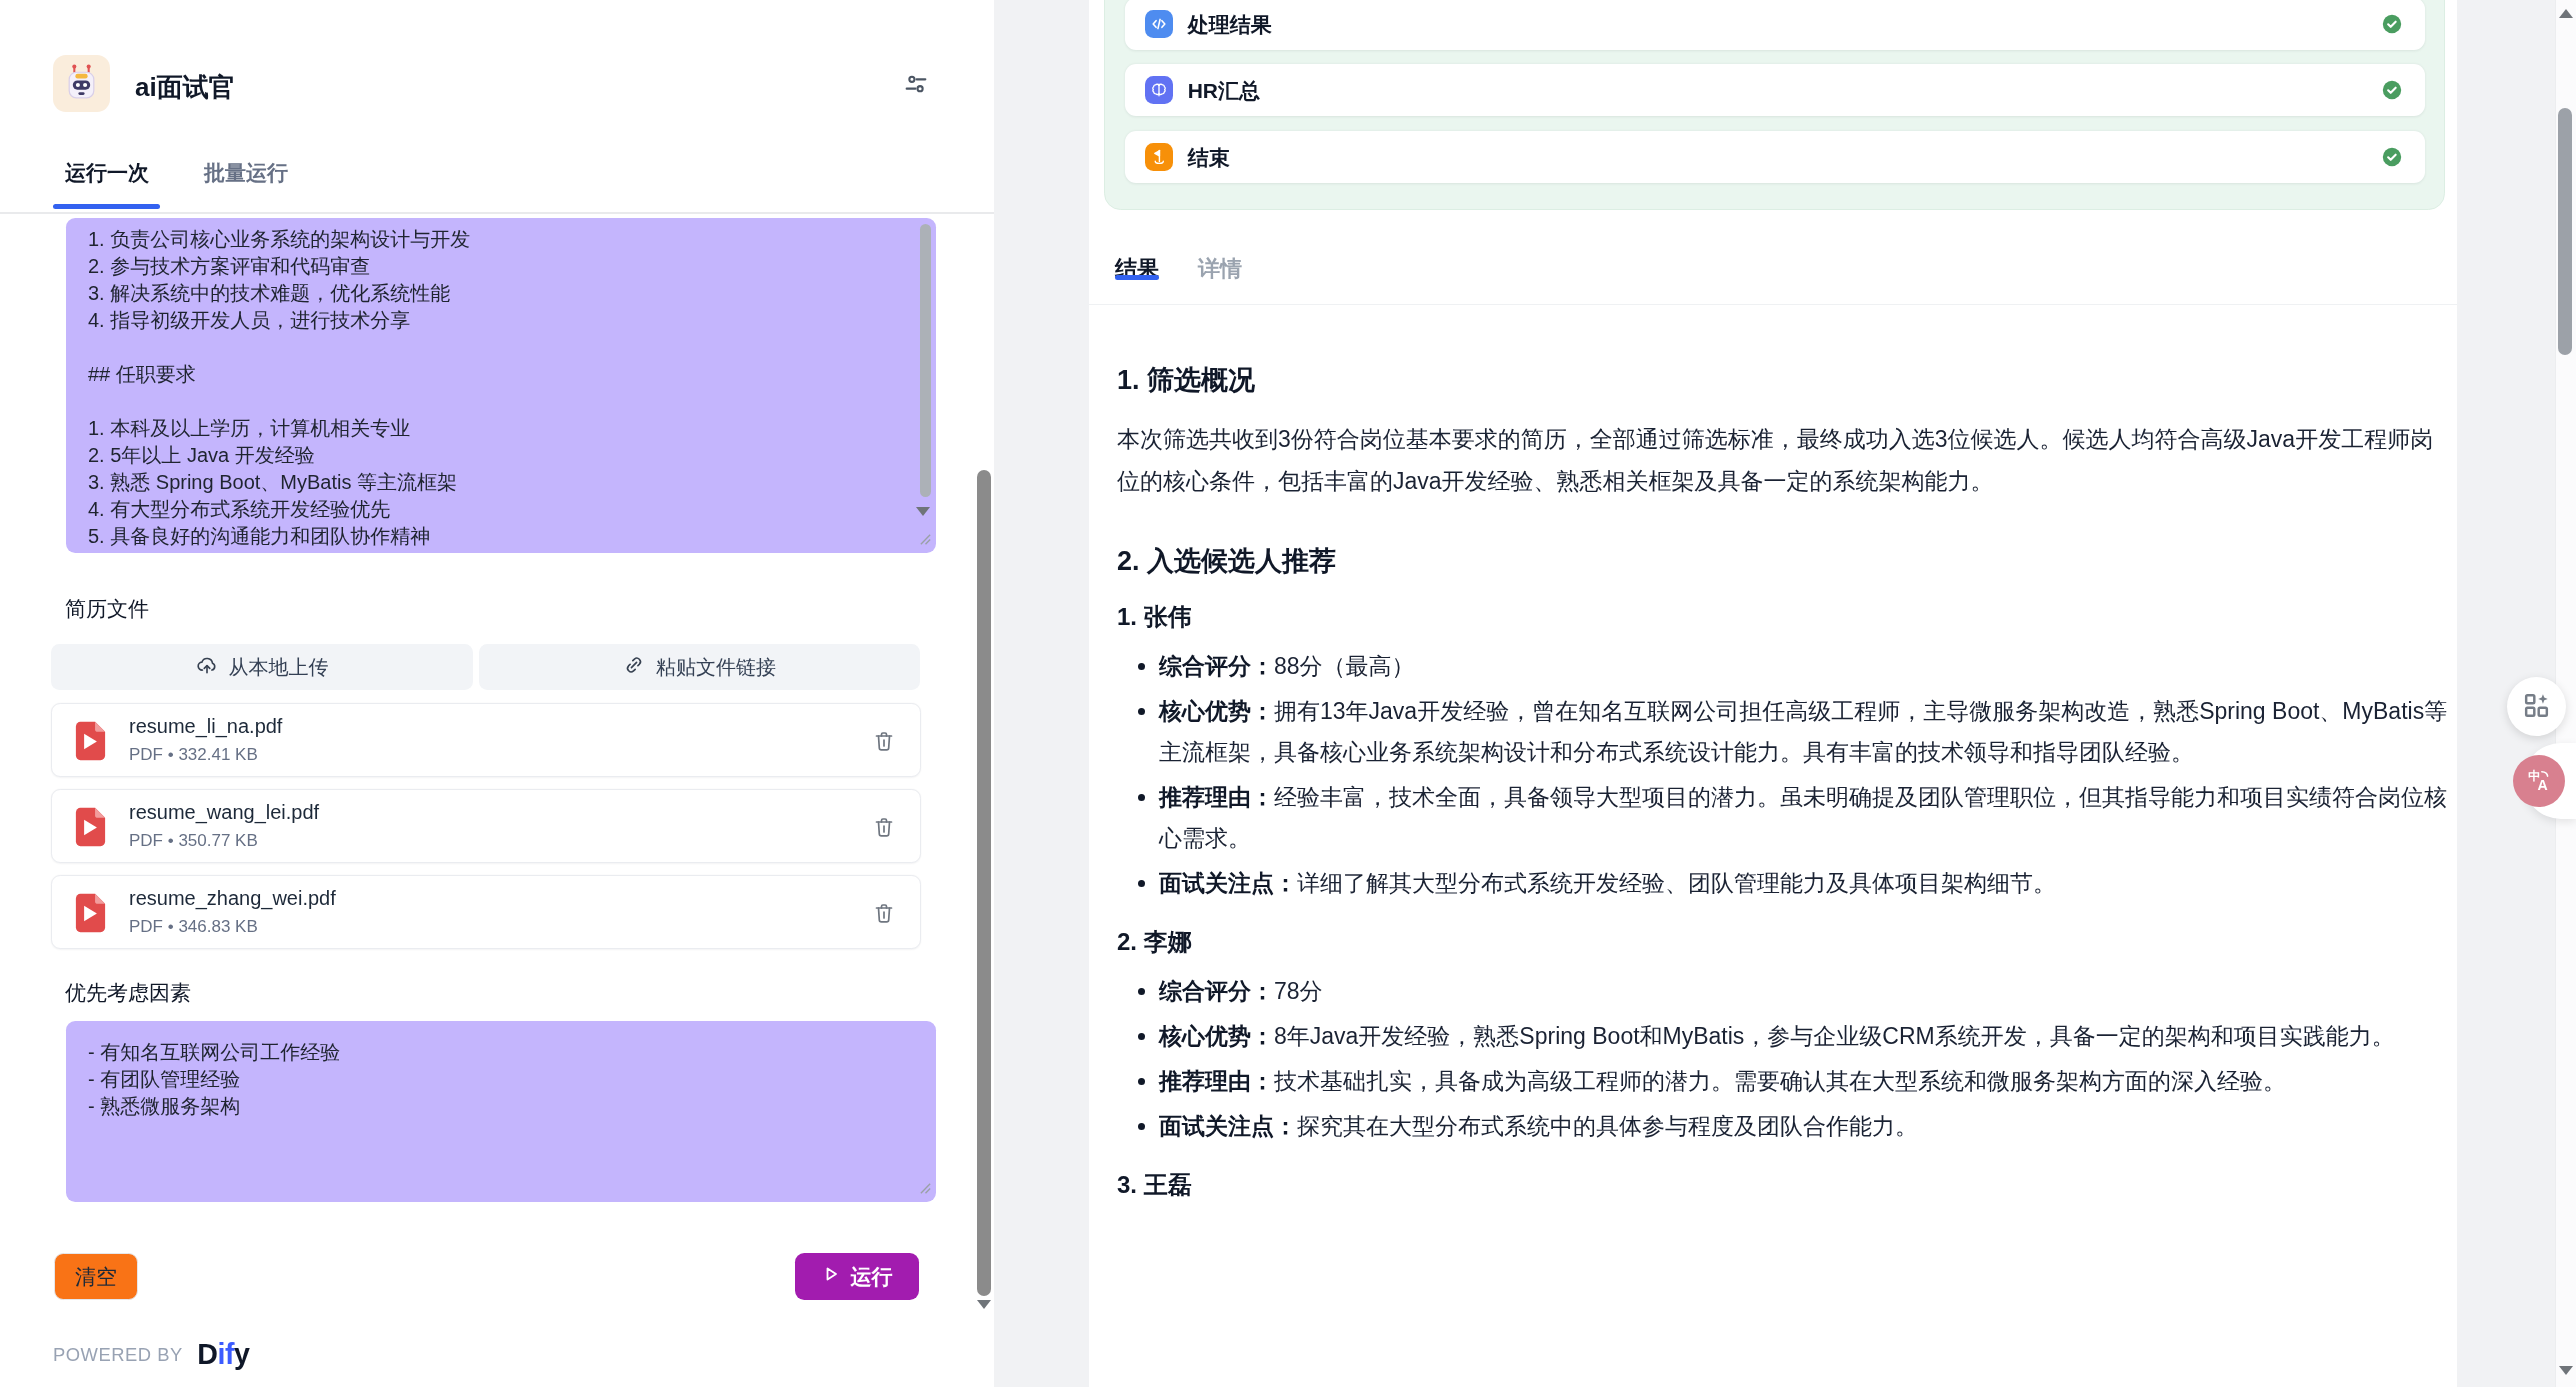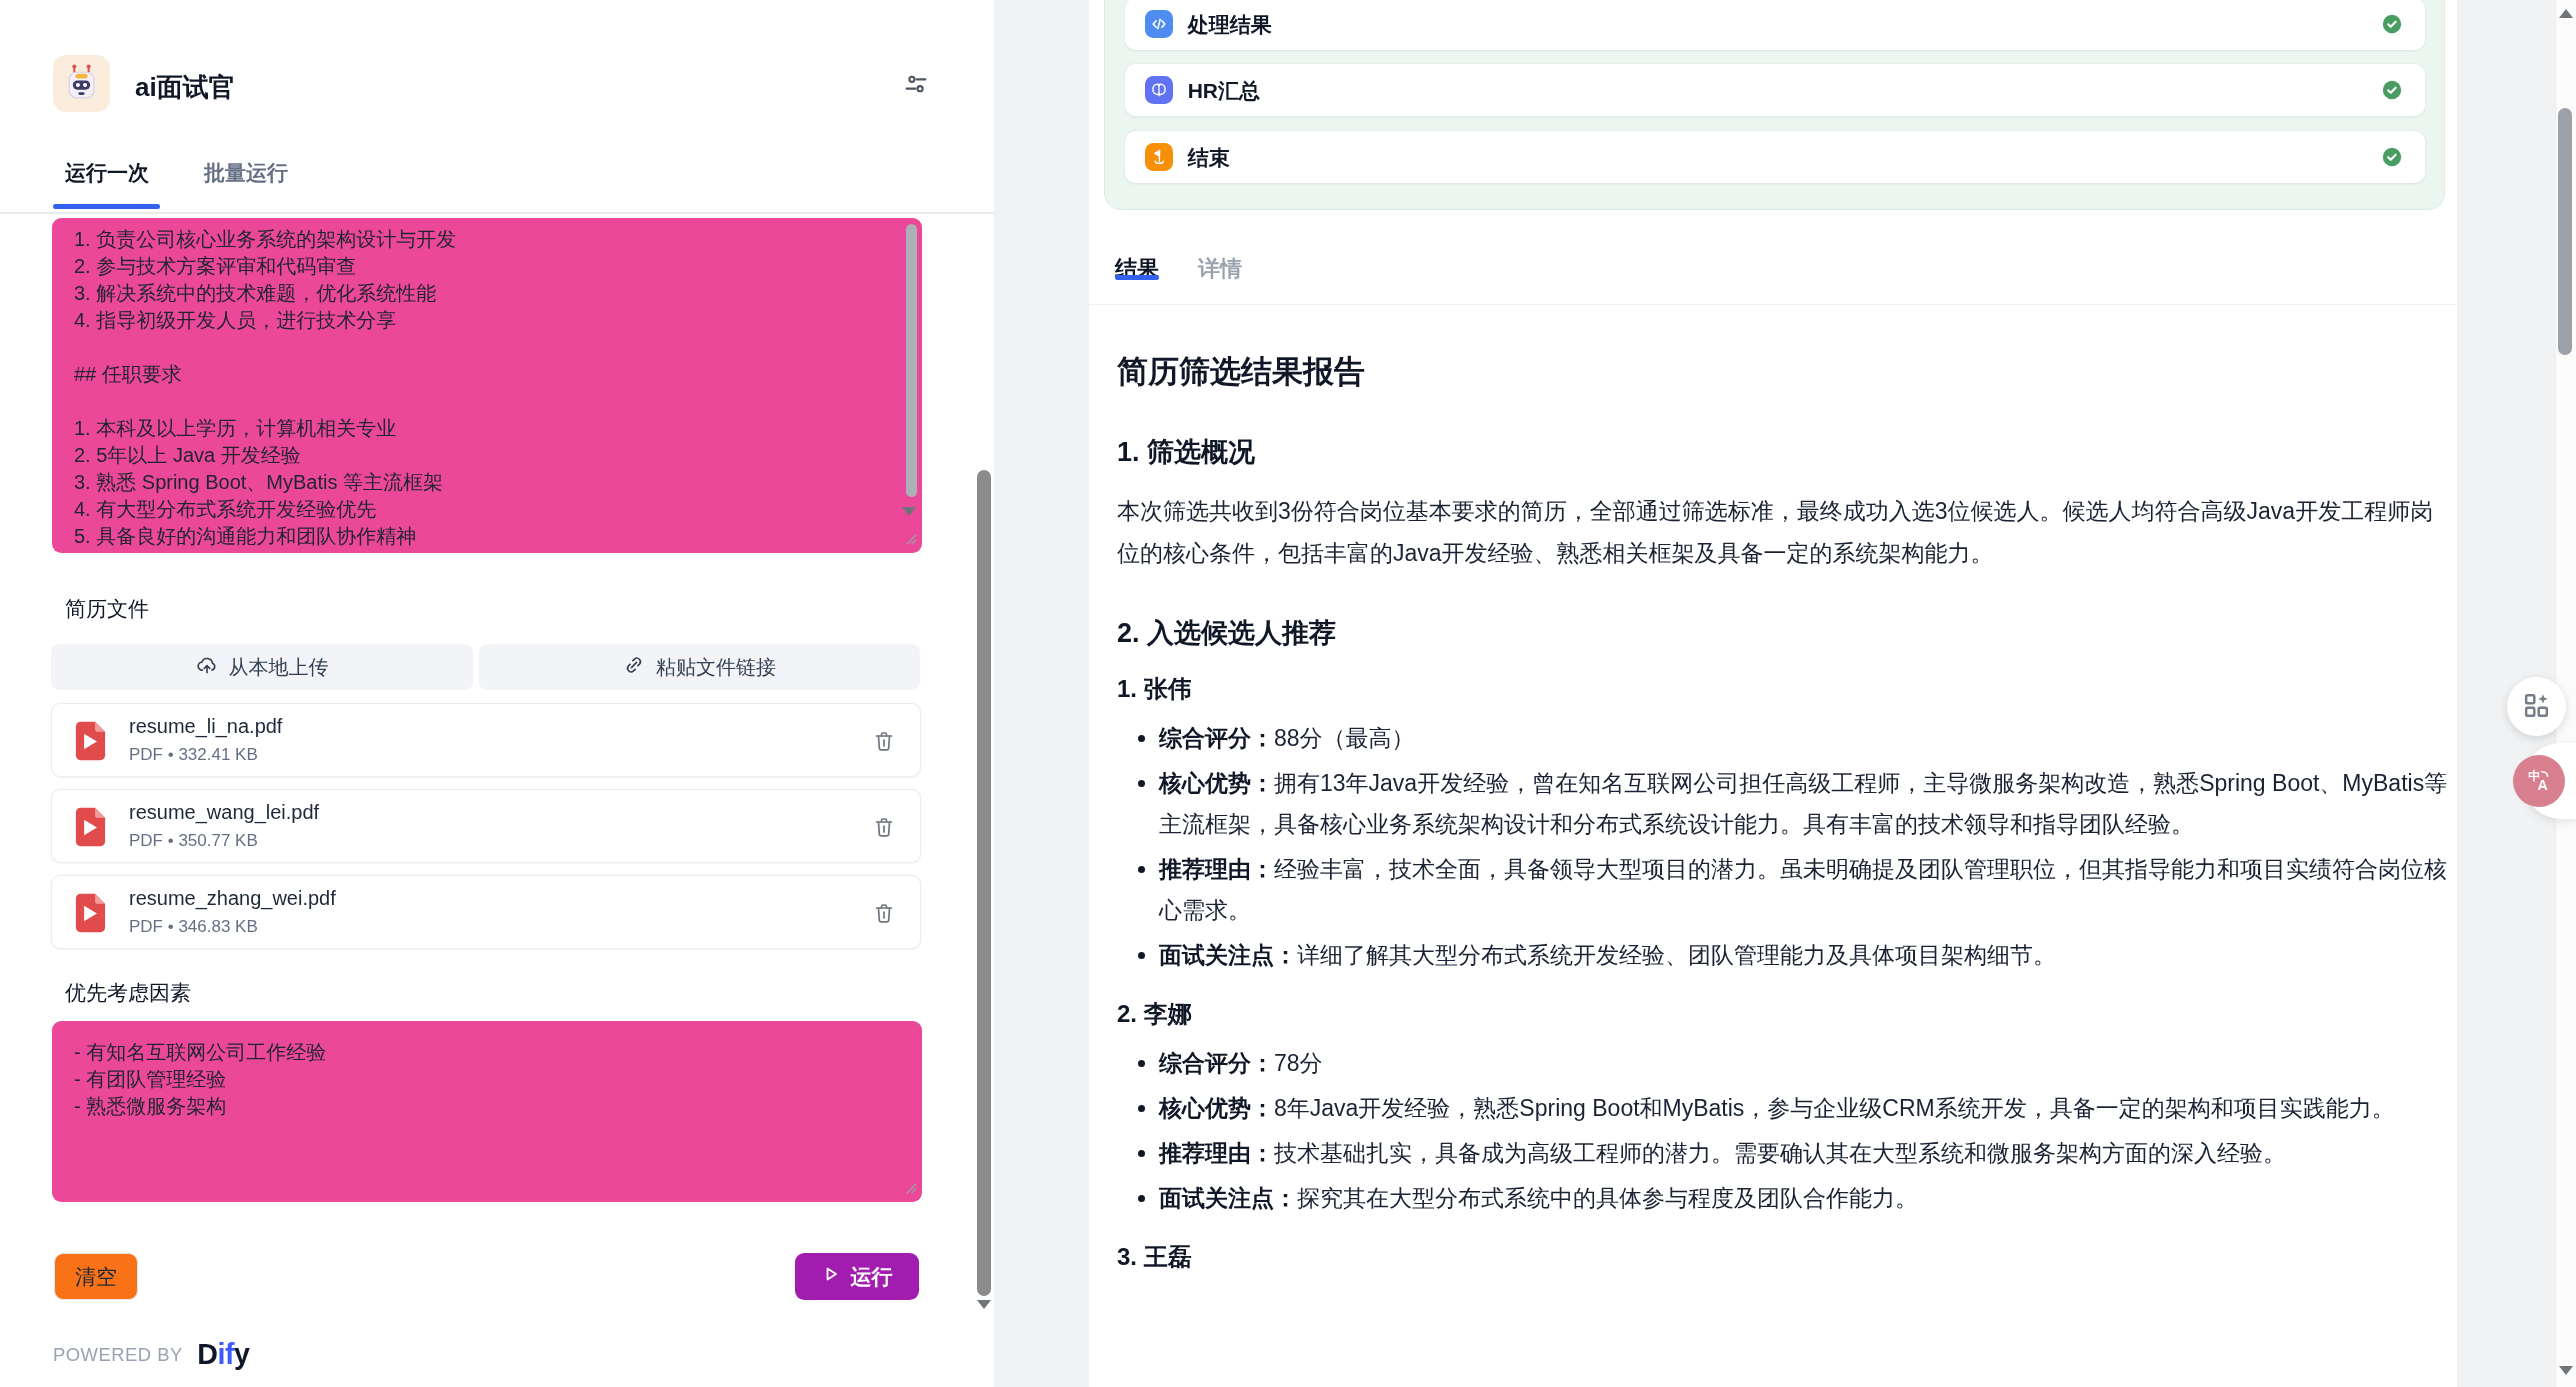--- a/index.html
+++ b/index.html
@@ -16,21 +16,21 @@
     background:#FAEDDC; display:flex; align-items:center; justify-content:center; }
   .app-title { position:absolute; left:135px; top:70px; font-size:26px; font-weight:700; color:#101828; }
   .settings-btn { position:absolute; left:896px; top:66px; width:39px; height:39px; border-radius:7.4px;
     display:flex; align-items:center; justify-content:center; cursor:pointer; }
   .lp-tab { position:absolute; top:159px; font-size:21px; font-weight:700; cursor:pointer; }
   .lp-tab.t1 { left:53px; padding:0 12px; color:#101828; }
   .lp-tab.t2 { left:204px; color:#667085; font-weight:600; }
   .lp-tab-underline { position:absolute; left:53px; top:204px; width:107px; height:4.6px; border-radius:2.8px; background:#3362F0; }
   .lp-divider { position:absolute; left:0; top:212px; width:994px; height:1.8px; background:#E9EAEC; }
 
-  .ta-wrap { position:absolute; left:52px; width:870px; background:#ec4899; border-radius:9.2px; }
+  .ta-wrap { position:absolute; left:66px; width:870px; background:#c4b5fd; border-radius:9.2px; }
   .ta-wrap textarea { width:100%; height:100%; background:transparent; border:none; outline:none; resize:none;
     overflow:hidden; font-family:inherit; font-size:20px; line-height:27px; color:#1F2430; }
   .ta1 { top:218px; height:335px; }
   .ta1 textarea { padding:8.3px 42px 8.3px 22px; }
   .ta2 { top:1021px; height:181px; }
   .ta2 textarea { padding:18.4px 42px 8.3px 22px; }
   .ta-thumb { position:absolute; right:5.5px; top:5.5px; width:11px; height:273px; border-radius:5.5px; background:#ACB1B7; }
   .arr { width:0; height:0; position:absolute; }
   .arr.down { border-left:7.4px solid transparent; border-right:7.4px solid transparent; border-top:9.2px solid #6F7479; }
   .arr.up   { border-left:7.4px solid transparent; border-right:7.4px solid transparent; border-bottom:9.2px solid #6F7479; }
@@ -341,21 +341,20 @@
       </span>
     </div>
   </div>
 
   <div class="rp-tab t1">结果</div>
   <div class="rp-tab t2">详情</div>
   <div class="rp-tab-underline"></div>
   <div class="rp-divider"></div>
 
   <div class="md">
-    <h1>简历筛选结果报告</h1>
 
     <h2>1. 筛选概况</h2>
     <p>本次筛选共收到3份符合岗位基本要求的简历，全部通过筛选标准，最终成功入选3位候选人。候选人均符合高级Java开发工程师岗位的核心条件，包括丰富的Java开发经验、熟悉相关框架及具备一定的系统架构能力。</p>
 
     <h2>2. 入选候选人推荐</h2>
 
     <h3>1. 张伟</h3>
     <ul>
       <li><strong>综合评分：</strong><span>88分（最高）</span></li>
       <li><strong>核心优势：</strong><span>拥有13年Java开发经验，曾在知名互联网公司担任高级工程师，主导微服务架构改造，熟悉Spring Boot、MyBatis等主流框架，具备核心业务系统架构设计和分布式系统设计能力。具有丰富的技术领导和指导团队经验。</span></li>

